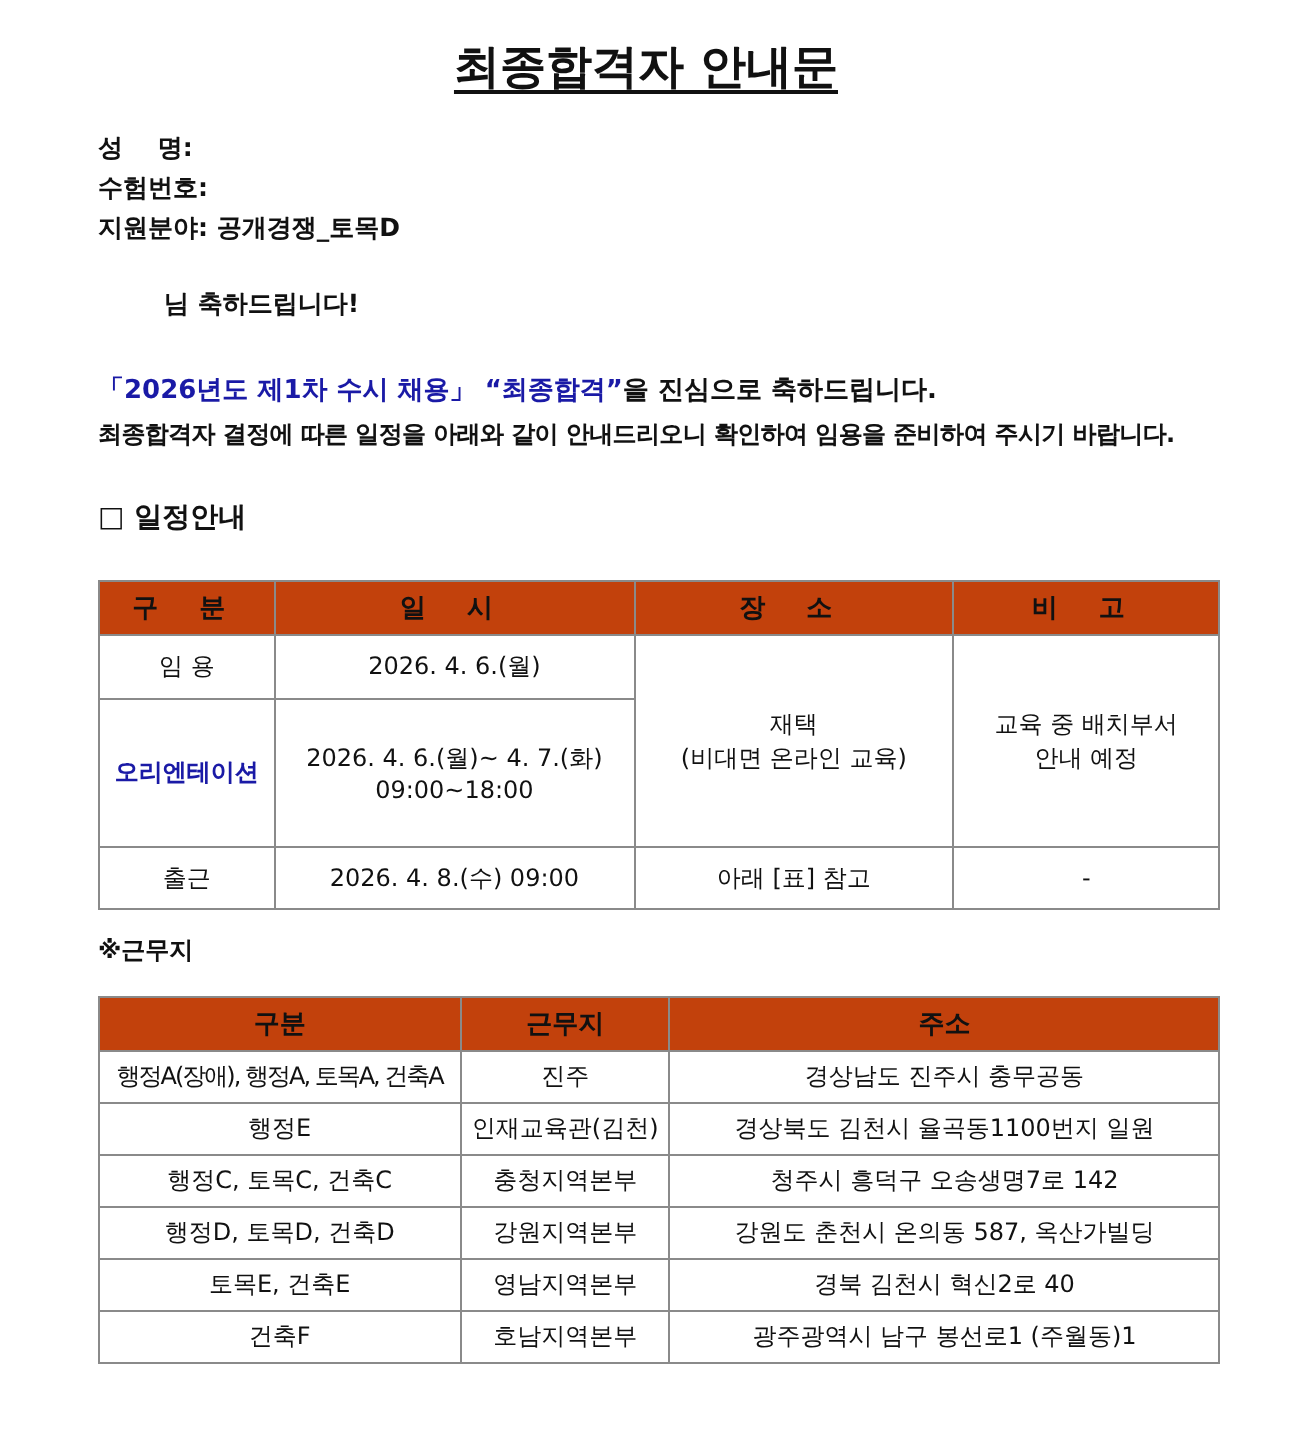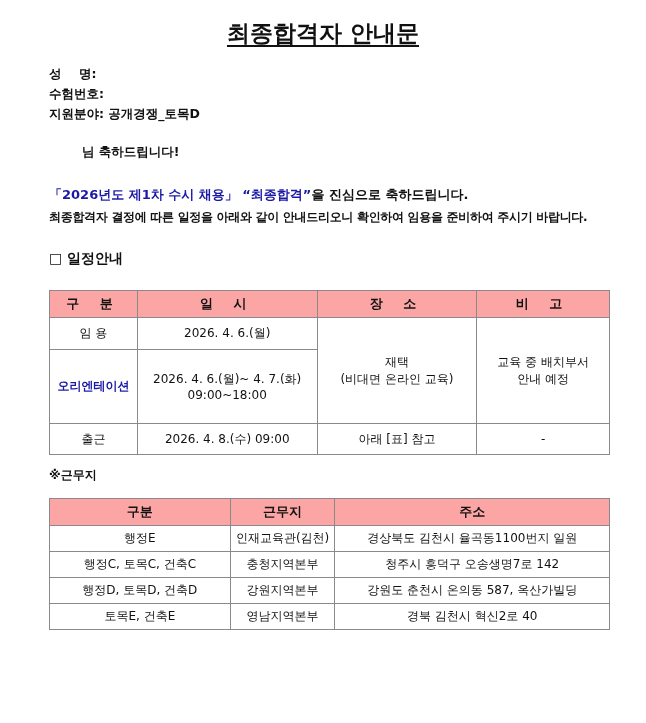--- a/index.html
+++ b/index.html
@@ -13,21 +13,21 @@
     .info { position: absolute; left: 49px; font-size: 12.5px; font-weight: bold; line-height: 20px; }
     .info .val { font-weight: bold; }
     .congrats { position: absolute; left: 68px; top: 144px; font-size: 12.5px; font-weight: bold; }
     .congrats .nm { display: inline-block; width: 14px; }
     .headline { position: absolute; left: 49px; top: 186px; font-size: 13px; font-weight: bold; }
     .headline .blue { color: #1a1aa6; }
     .sub { position: absolute; left: 49px; top: 209px; font-size: 12px; font-weight: bold; letter-spacing: -0.3px; }
     .section { position: absolute; left: 49px; top: 250px; font-size: 14px; font-weight: bold; }
     table { border-collapse: collapse; position: absolute; font-size: 12px; }
     td, th { border: 1px solid #8a8a8a; text-align: center; vertical-align: middle; font-weight: normal; }
-    th { background: #fca5a5; font-weight: bold; font-size: 13px; }
+    th { background: #c2410c; font-weight: bold; font-size: 13px; }
     .t1 { left: 49px; top: 290px; width: 561px; }
     .t1 th { height: 27px; letter-spacing: 8px; }
     .bold { font-weight: normal; }
     .blue-text { color: #1a1aa6; font-weight: bold; }
     .note { position: absolute; left: 49px; top: 467px; font-size: 12px; font-weight: bold; }
     .t2 { left: 49px; top: 498px; width: 561px; }
     .t2 th { height: 27px; margin-top: 41px; }
     .t2 td { height: 26px; font-size: 12px; }
     .narrow { letter-spacing: -1px; font-size: 11.5px; }
   </style>
@@ -111,33 +111,43 @@
       <col style="width:105px">
       <col style="width:275px">
   </colgroup>
   <tbody>
       <tr>
     <th>구분</th>
     <th>근무지</th>
     <th>주소</th>
   </tr>
   <tr>
+    <td class="narrow">행정A(장애), 행정A, 토목A, 건축A</td>
+    <td>진주</td>
+    <td>경상남도 진주시 충무공동</td>
+  </tr>
+  <tr>
     <td>행정E</td>
     <td>인재교육관(김천)</td>
     <td>경상북도 김천시 율곡동1100번지 일원</td>
   </tr>
   <tr>
     <td>행정C, 토목C, 건축C</td>
     <td>충청지역본부</td>
     <td>청주시 흥덕구 오송생명7로 142</td>
   </tr>
   <tr>
     <td>행정D, 토목D, 건축D</td>
     <td>강원지역본부</td>
     <td>강원도 춘천시 온의동 587, 옥산가빌딩</td>
   </tr>
   <tr>
     <td>토목E, 건축E</td>
     <td>영남지역본부</td>
     <td>경북 김천시 혁신2로 40</td>
   </tr>
+  <tr>
+    <td>건축F</td>
+    <td>호남지역본부</td>
+    <td>광주광역시 남구 봉선로1 (주월동)1</td>
+  </tr>
 </tbody>
   </table>
 
 </body></html>

